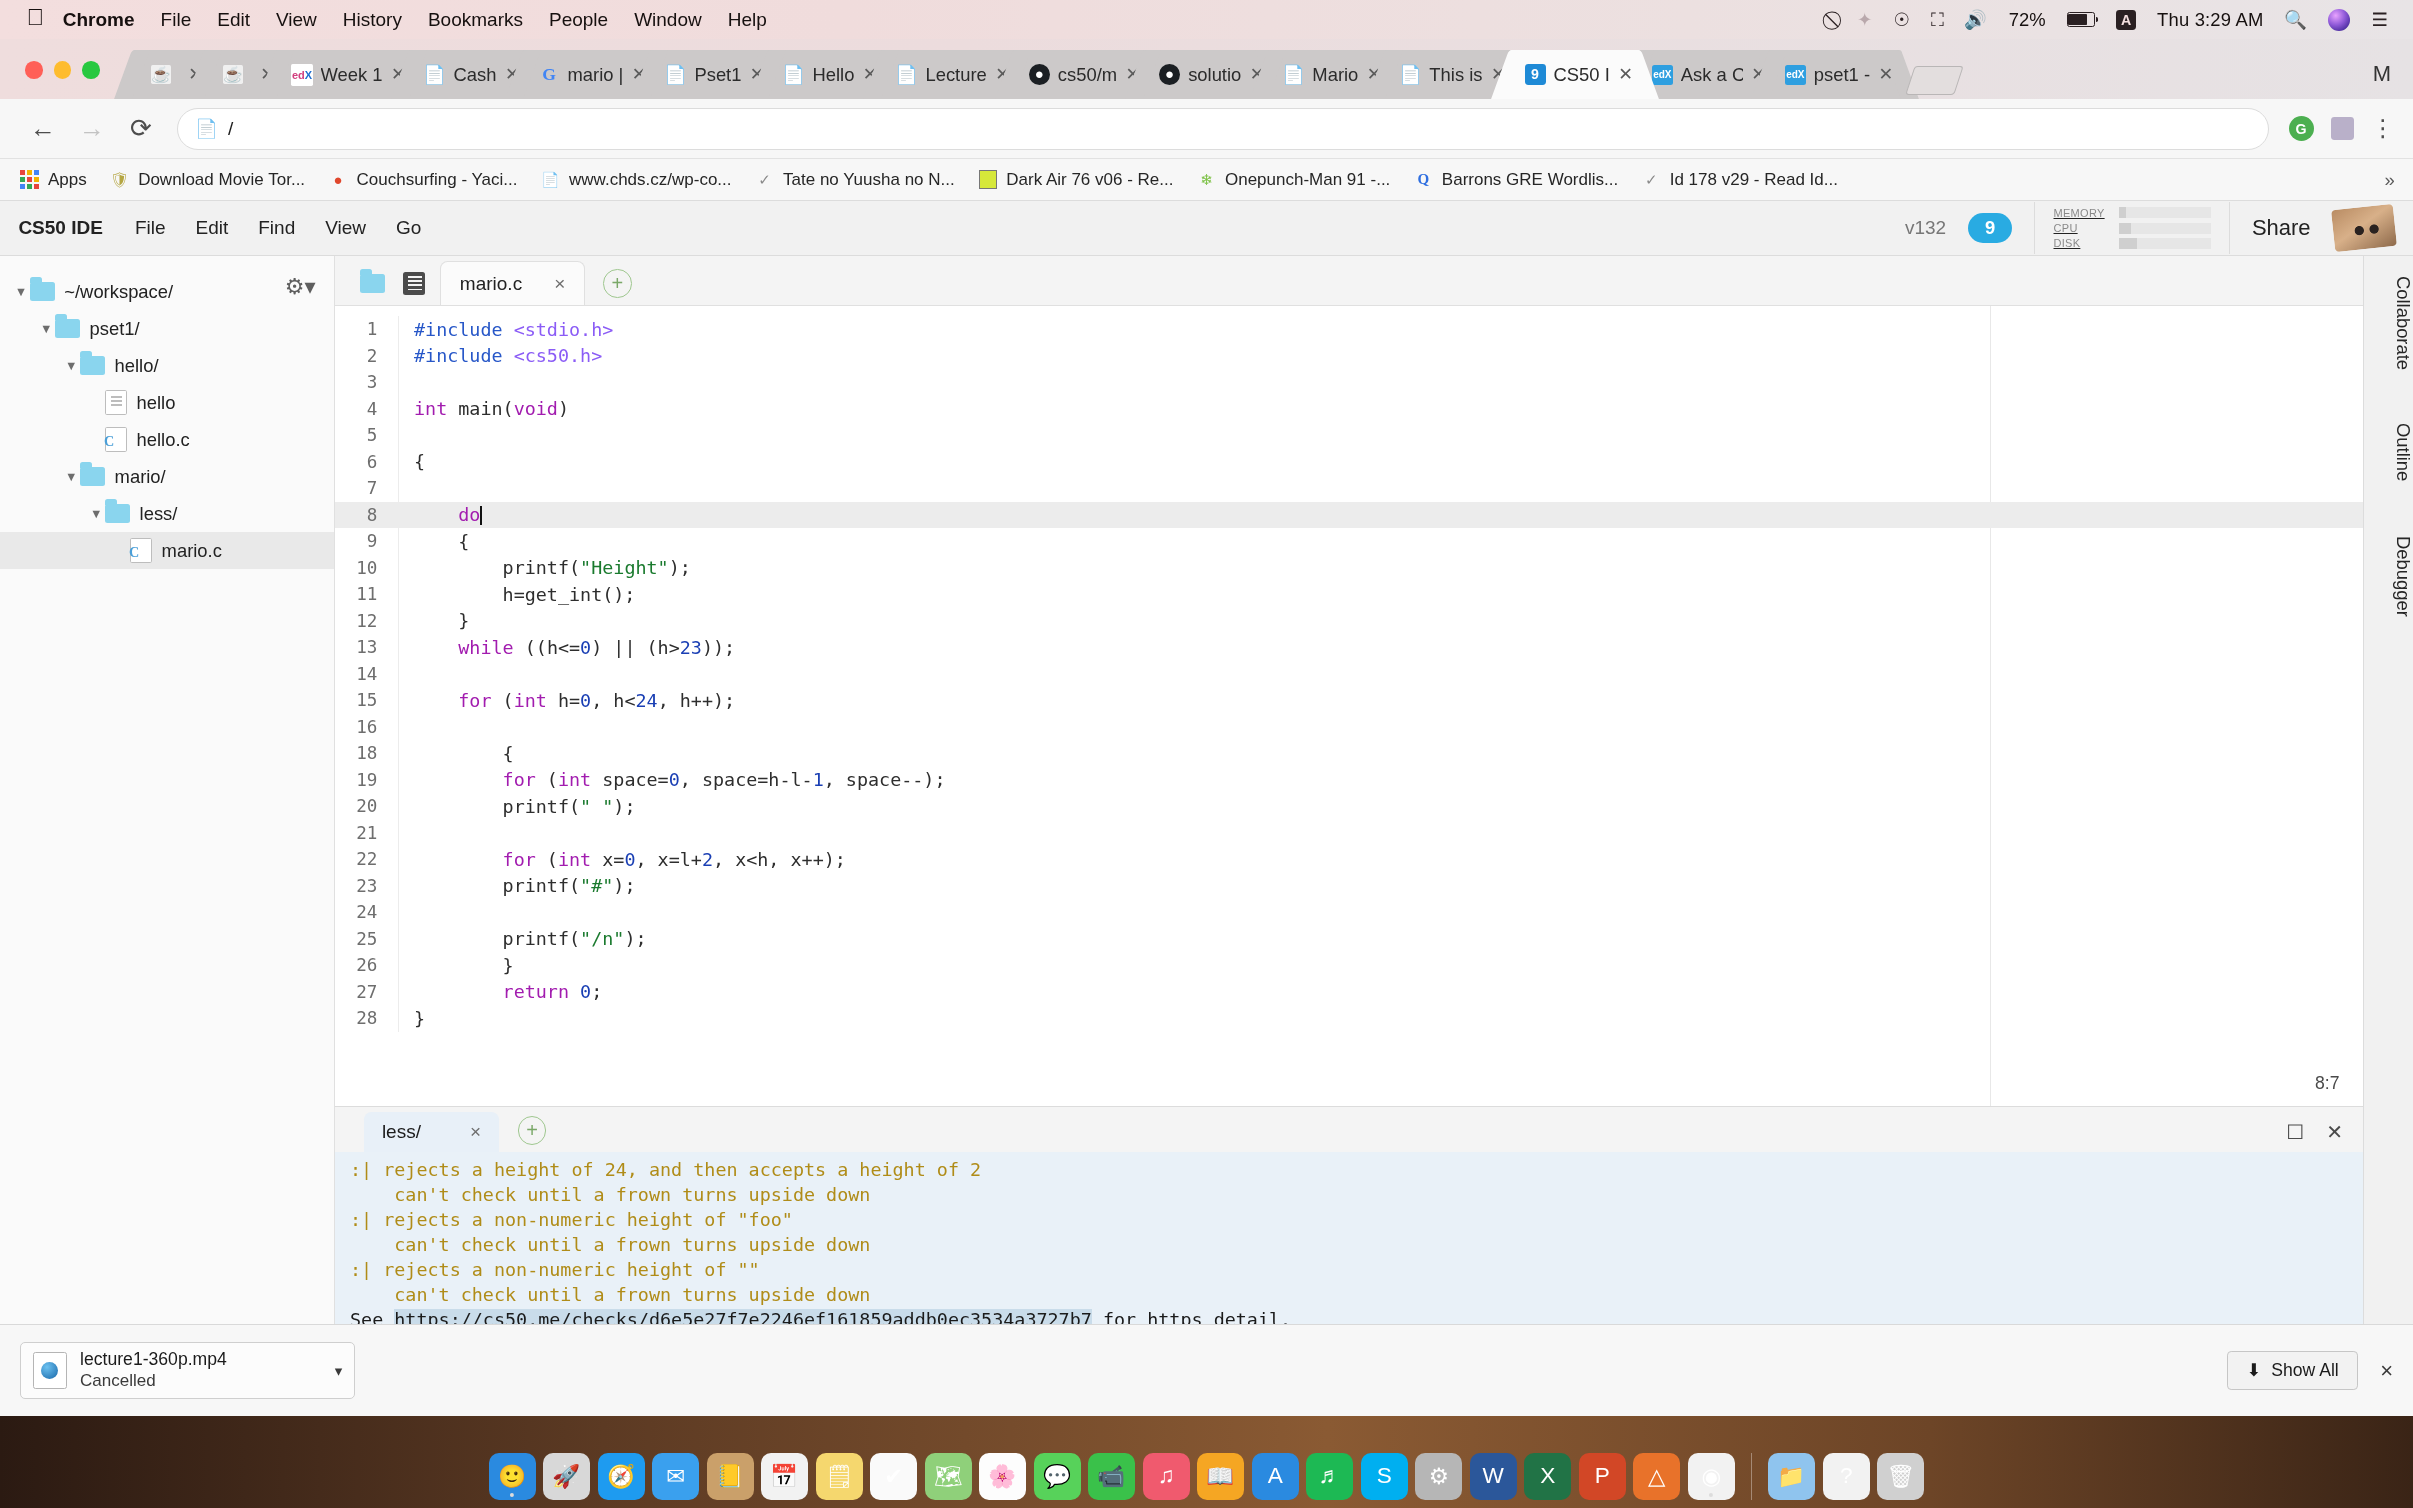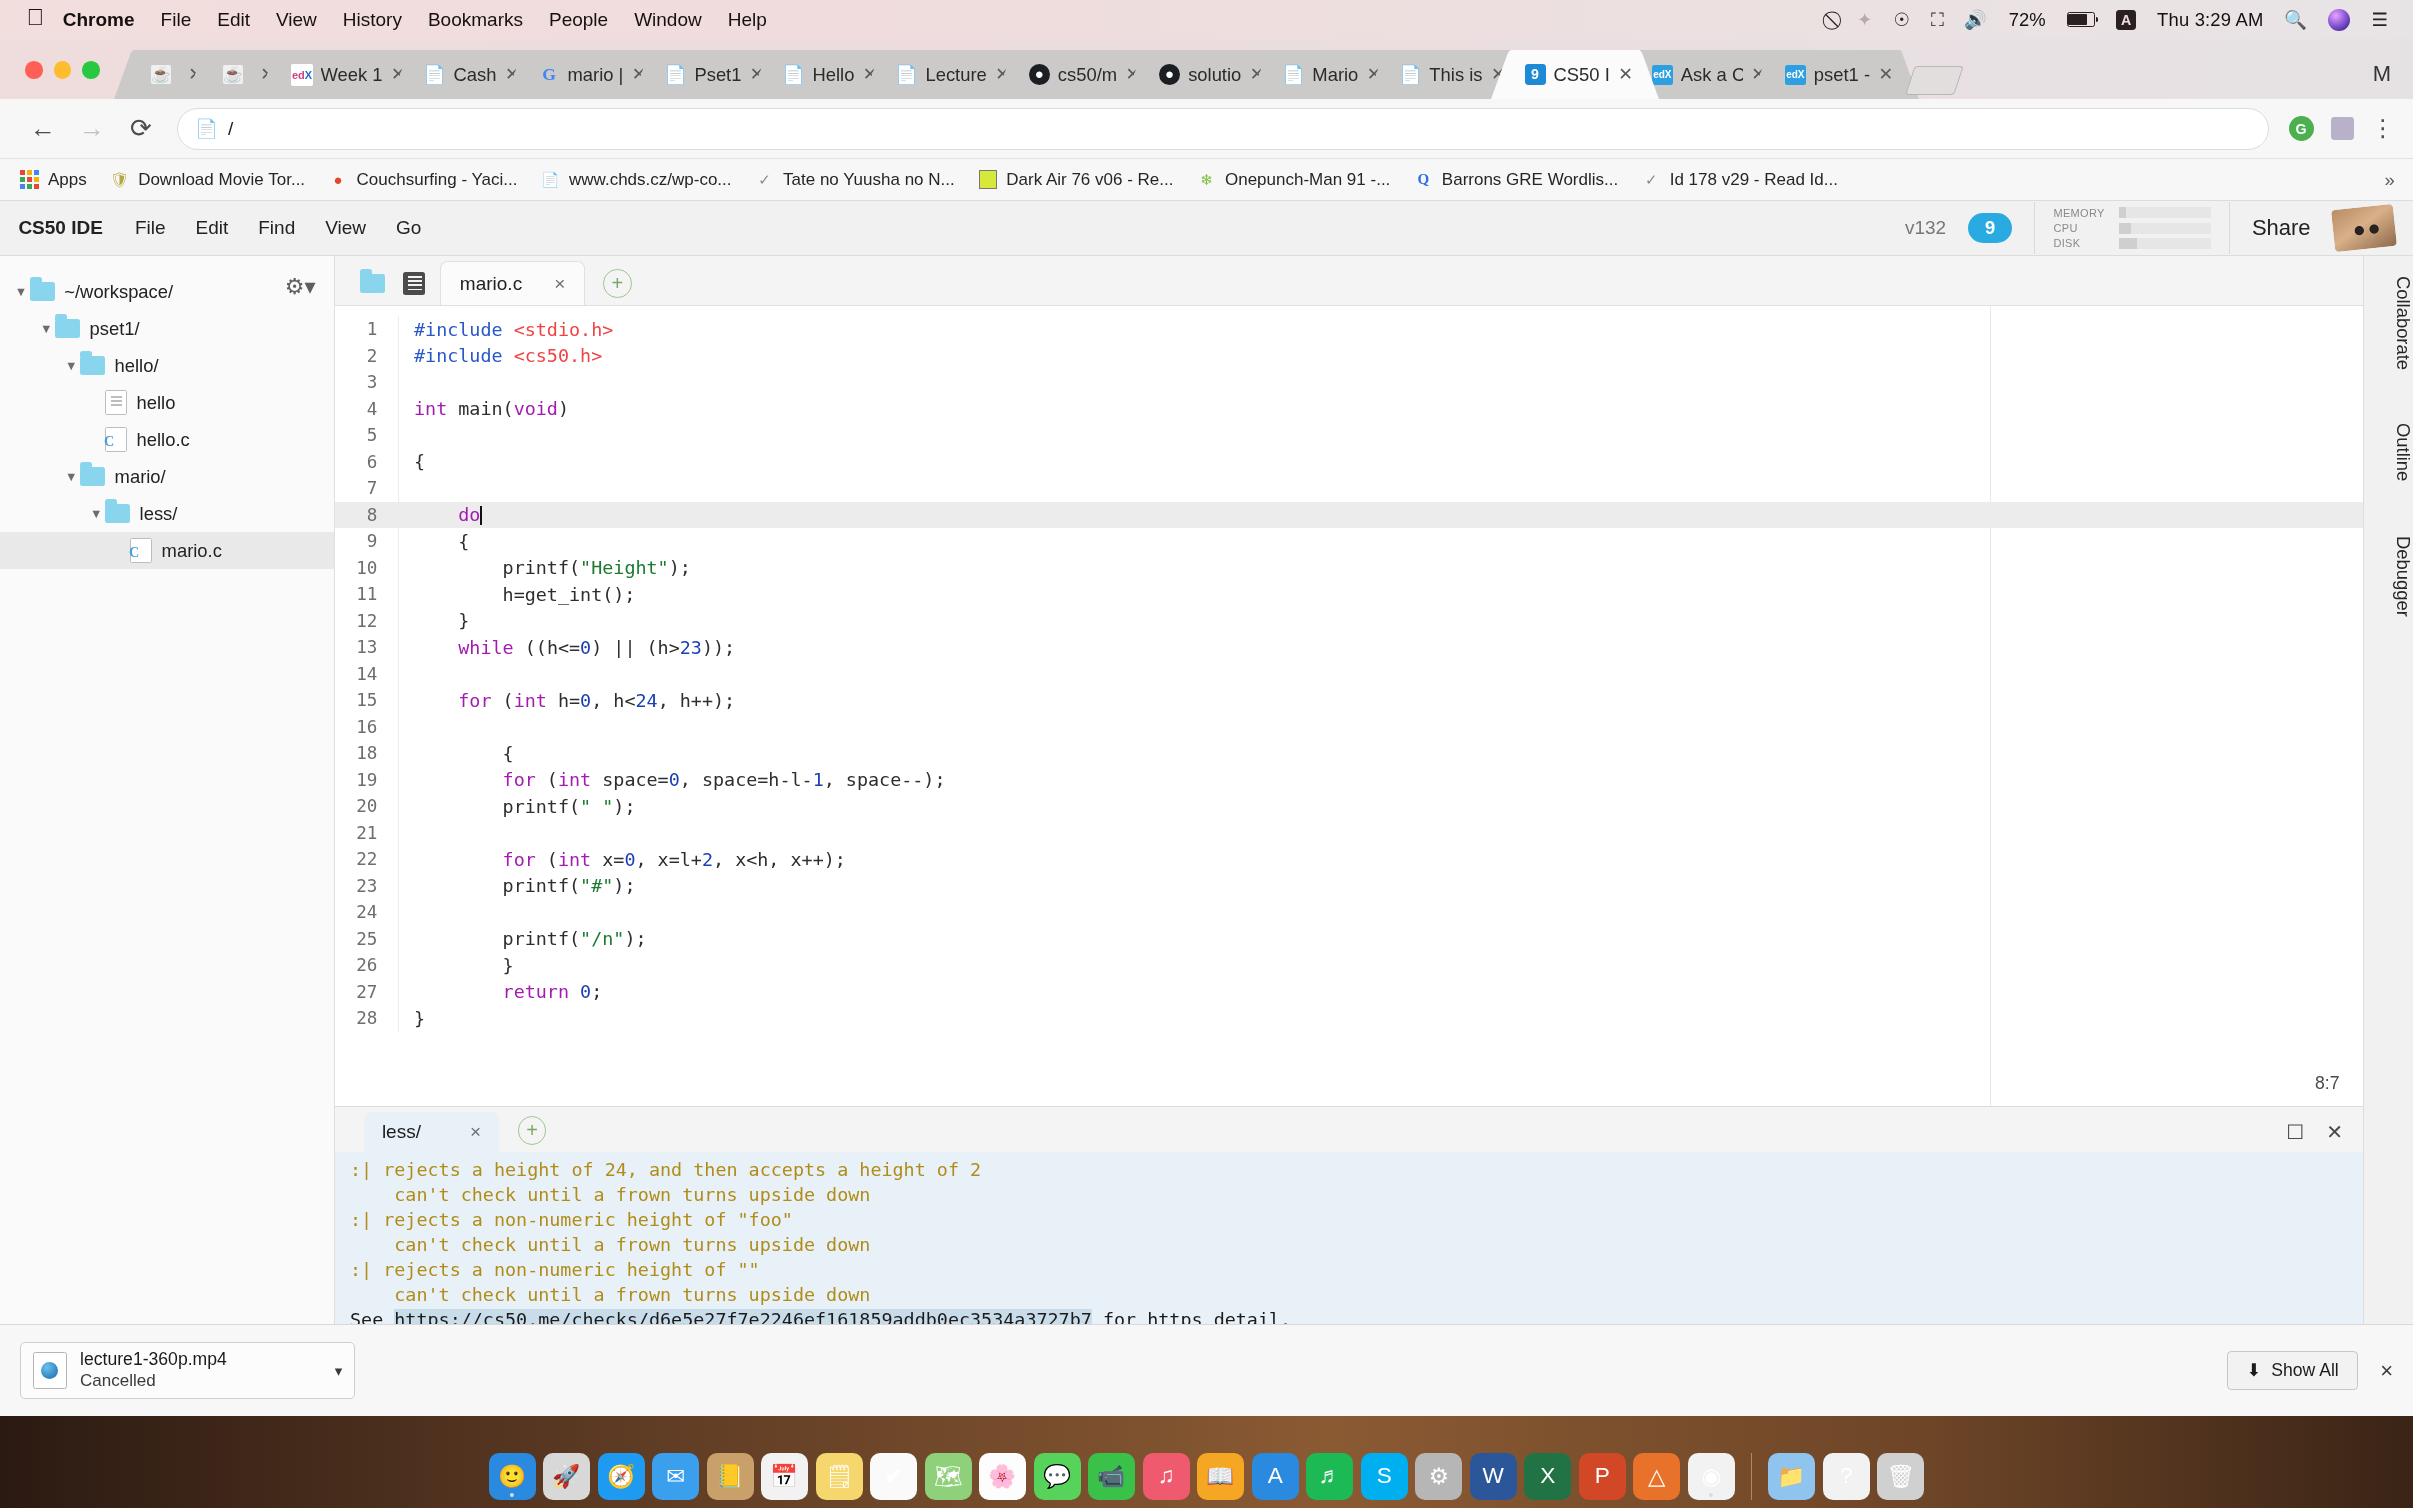--- a/index.html
+++ b/index.html
@@ -107,21 +107,21 @@
   .ide { position:absolute; top:201px; left:0; width:2413px; height:1207px; background:#fff; }
   .ide-menubar {
     height:55px; background:#f1f1f1; border-bottom:0.8px solid #dcdcdc;
     display:flex; align-items:center; padding:0 18.4px; font-size:19px; color:#222;
   }
   .ide-brand { font-weight:bold; margin-right:32px; }
   .ide-m { margin-right:30px; }
   .ide-right { margin-left:auto; display:flex; align-items:center; gap:22px; }
   .ide-ver { color:#777; font-size:19px; }
   .c9cloud { width:44px;height:30px;background:#29abe2;border-radius:15px;color:#fff;display:flex;align-items:center;justify-content:center;font-weight:bold;font-size:18.4px;}
-  .meters { border-left:0.8px solid #dcdcdc; border-right:0.8px solid #dcdcdc; padding:4.2px 18.4px; display:flex; flex-direction:column; gap:3.4px;}
+  .meters { border-left:0.8px solid #dcdcdc; border-right:0.8px solid #dcdcdc; padding:4.2px 18.4px; display:flex; flex-direction:column; gap:3.4px;text-decoration:underline;}
   .meter-row { display:flex; align-items:center; gap:10px; font-size:11px; color:#8a8a8a; letter-spacing:0.3px;}
   .meter-label{width:55px;}
   .meter-bar{width:92px;height:11px;background:#e6e6e6;}
   .meter-bar i{display:block;height:100%;background:#cfcfcf;}
   .share-btn{font-size:22px;color:#222;}
   .cat { width:62px;height:42px;border-radius:4.2px;background:
       radial-gradient(circle at 42% 55%, #2a2220 0 4.2px, transparent 5px),
       radial-gradient(circle at 66% 55%, #2a2220 0 4.2px, transparent 5px),
       linear-gradient(150deg,#b98c63,#d8b089 45%,#8e6a4b);
       transform: rotate(-6deg);}
@@ -155,21 +155,21 @@
   .plus-btn{width:28.5px;height:28.5px;border:1.7px solid #9fc78f;border-radius:50%;color:#7aa868;display:flex;align-items:center;justify-content:center;font-size:20px;margin:0 0 7.5px 18.4px;}
 
   .code-area { flex:1; position:relative; background:#fff; overflow:hidden;
                font-family:"DejaVu Sans Mono", monospace; font-size:18.4px; }
   .code-scroll{position:absolute;inset:0;padding-top:10px;}
   .cline { display:flex; height:26.5px; align-items:center; white-space:pre; }
   .cline.hl { background:#ececec; }
   .lno { width:54px; flex:0 0 54px; text-align:right; padding-right:11.7px; color:#6e6e6e; font-size:17.6px;}
   .gut { width:10px; flex:0 0 10px; border-right:0.8px solid #ececec; height:100%;}
   .ctext { padding-left:15px; color:#2e2e2e; }
-  .kw{color:#a21caf;} .pre{color:#2757c8;} .str{color:#ef4444;} .strg{color:#1a7a2e;}
+  .kw{color:#a21caf;} .pre{color:#2757c8;} .str{color:#8b5cf6;} .strg{color:#1a7a2e;}
   .num{color:#1a3fb4;}
   .caret-bar{display:inline-block;width:1.7px;height:19px;background:#111;vertical-align:-4.2px;}
   .code-vline{position:absolute;top:0;bottom:0;left:1655px;width:0.8px;background:#e8e8e8;}
   .code-pos{position:absolute;right:23.5px;bottom:11.7px;font-family:"Liberation Sans",sans-serif;font-size:17.6px;color:#4a4a4a;}
 
   
   .term-wrap { height:302px; border-top:0.8px solid #dcdcdc; background:#fff; display:flex; flex-direction:column;}
   .term-tabbar { height:45px; background:#f4f4f4; display:flex; align-items:flex-end; padding-left:28.5px; position:relative;}
   .term-tab { height:40px; background:#e8f0f8; border-radius:7.5px 7.5px 0 0; display:flex; align-items:center; padding:0 18.4px; font-size:19px; color:#1b1b1b; }
   .term-tab .tx{margin-left:49px;color:#6f6f6f;}

